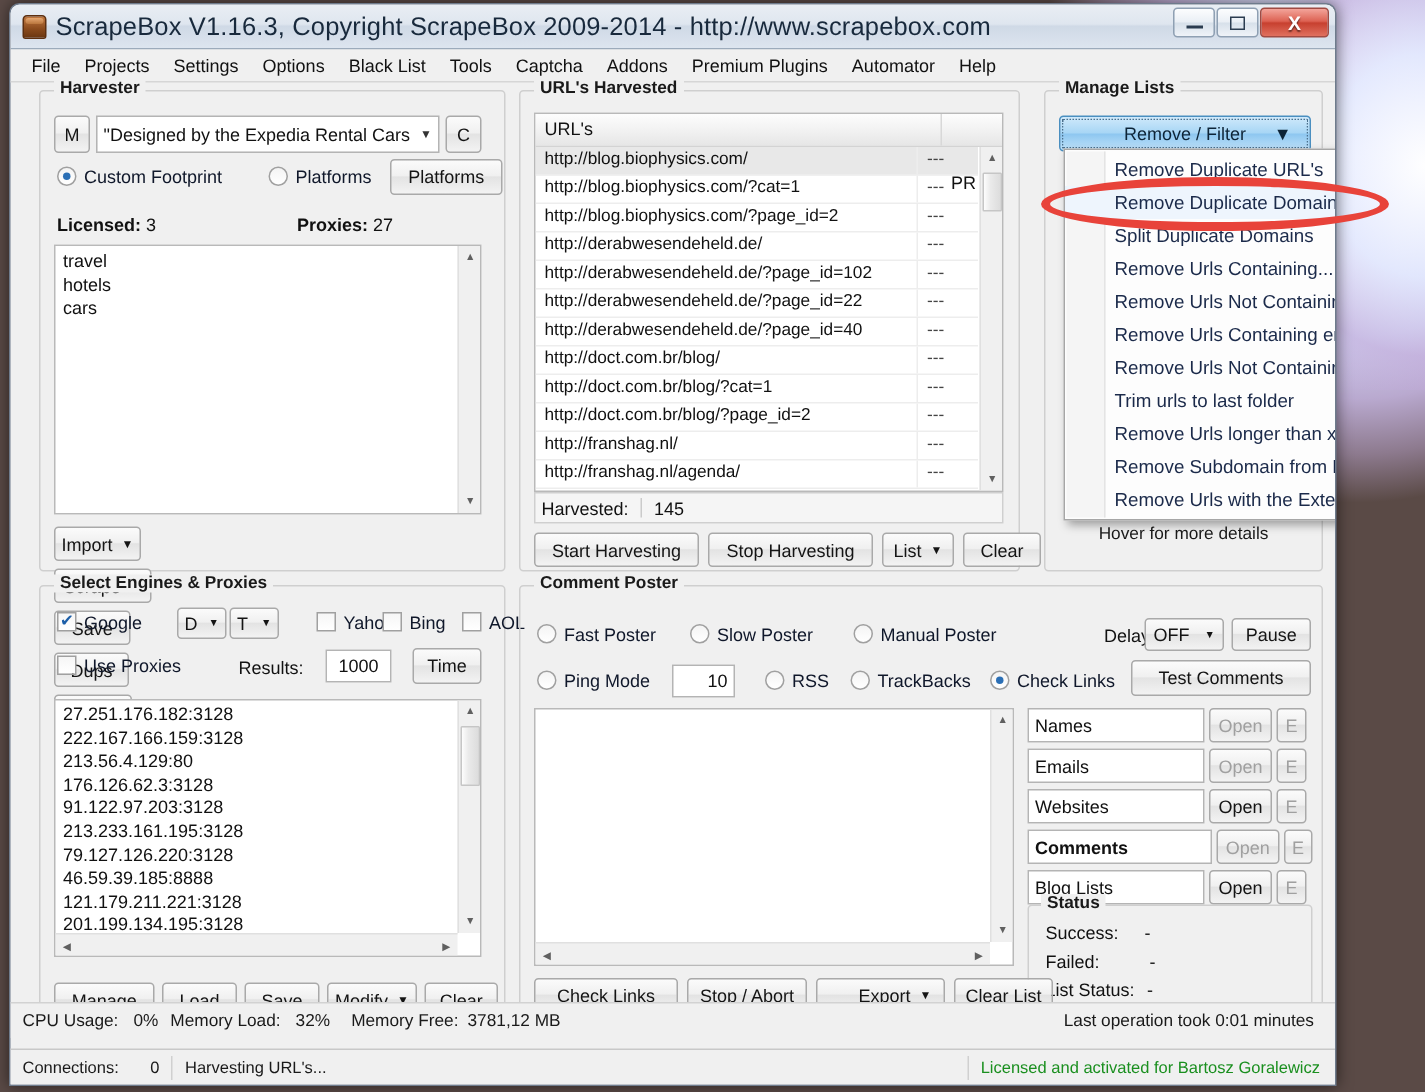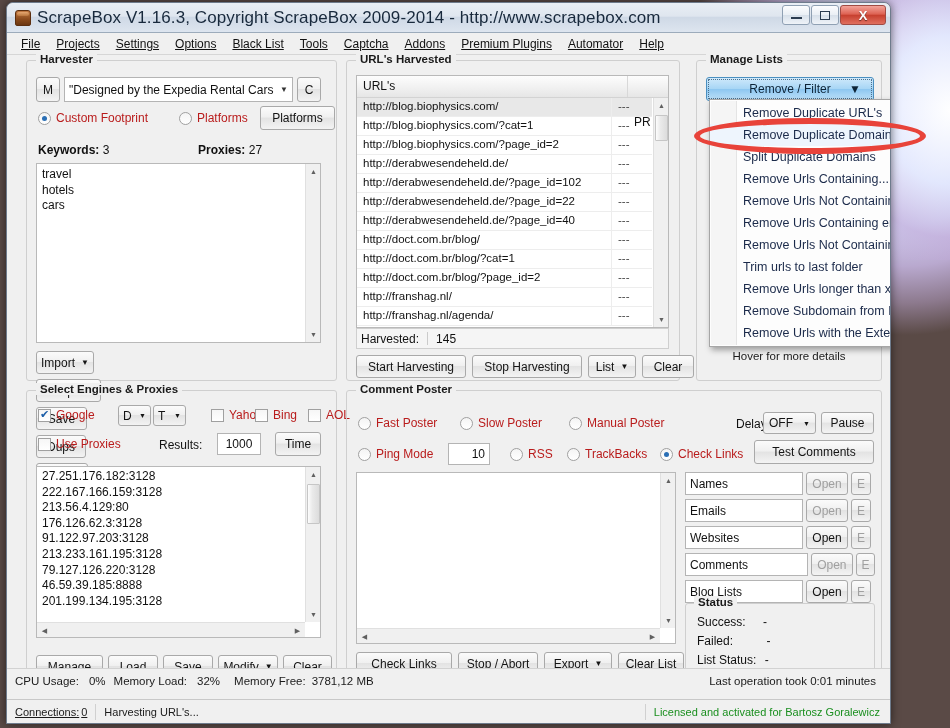--- a/index.html
+++ b/index.html
@@ -86,21 +86,21 @@
   .wbtn .maxglyph { display:block; width:10px; height:9px; border:1.5px solid #2b3c50; }
   
   #menubar {
     height: 22px;
     background: #f0f0f0;
     border-bottom: 1px solid #d6d6d6;
     display: flex; align-items: center;
     padding-left: 6px;
     font-size: 12px; color: #111;
   }
-  .menu-item { padding: 3px 8px; cursor: default; white-space: nowrap; text-decoration: underline; }
+  .menu-item { padding: 3px 8px; cursor: default; white-space: nowrap; }
   
   .group {
     position: absolute;
     border: 1px solid #cfcfcf;
     border-radius: 3px;
   }
   .group > .legend {
     position: absolute; top: -8px; left: 9px;
     background: #f0f0f0;
     padding: 0 4px;
@@ -138,21 +138,21 @@
   .sb-arrow {
     position:absolute; width:15px; height:15px;
     display:flex; align-items:center; justify-content:center;
     font-size:7px; color:#606060;
   }
   .sb-thumb {
     position:absolute; background:linear-gradient(90deg,#fdfdfd,#eaeaea 40%,#dcdcdc);
     border:1px solid #c6c6c6; border-radius:1px;
   }
   .radio, .checkbox {
-    display:inline-flex; align-items:center; font-size:12px; color:#b91c1c; white-space:nowrap;
+    display:inline-flex; font-size:12px; color:#0f172a; white-space:nowrap;
   }
   .radio .dot {
     width:13px; height:13px; border-radius:50%;
     border:1px solid #a0a0a0; background:linear-gradient(180deg,#f4f4f4,#fff);
     margin-right:5px; position:relative; flex:none;
   }
   .radio.on .dot::after {
     content:""; position:absolute; left:3px; top:3px; width:5px; height:5px;
     border-radius:50%; background:#2b6fb5;
   }
@@ -284,21 +284,21 @@
       <span class="dot"></span>
       <span>Custom Footprint</span>
     </div>
     <div class="radio" style="position:absolute; left:152px; top:50px;">
       <span class="dot"></span>
       <span>Platforms</span>
     </div>
     <div class="btn" style="position:absolute; left:233px; top:45px; width:75px; height:24px;">Platforms</div>
 
     <div class="row-lbl" style="position:absolute; left:11px; top:82px;">
-      <b>Keywords:</b>
+      <b>Licensed:</b>
       <span>3</span>
     </div>
     <div class="row-lbl" style="position:absolute; left:171px; top:82px;">
       <b>Proxies:</b>
       <span>27</span>
     </div>
 
     <div class="listbox" style="position:absolute; left:9px; top:102px; width:285px; height:180px;">
       <div style="padding:3px 5px; line-height:15.5px;">
         <div>travel</div>
@@ -464,20 +464,21 @@
     <div class="listbox" style="position:absolute; left:9px; top:75px; width:285px; height:172px;">
       <div style="padding:2px 5px; line-height:15.6px; font-size:12px;">
         <div>27.251.176.182:3128</div>
         <div>222.167.166.159:3128</div>
         <div>213.56.4.129:80</div>
         <div>176.126.62.3:3128</div>
         <div>91.122.97.203:3128</div>
         <div>213.233.161.195:3128</div>
         <div>79.127.126.220:3128</div>
         <div>46.59.39.185:8888</div>
+        <div>121.179.211.221:3128</div>
         <div>201.199.134.195:3128</div>
       </div>
       <div class="scrollbar-v" style="bottom:15px;">
         <div class="sb-arrow" style="top:0;">▲</div>
         <div class="sb-thumb" style="left:1px; top:17px; width:13px; height:40px;"></div>
         <div class="sb-arrow" style="bottom:0;">▼</div>
       </div>
       <div class="scrollbar-h" style="right:15px;">
         <div class="sb-arrow" style="left:0;">◀</div>
         <div class="sb-arrow" style="right:0;">▶</div>
@@ -567,21 +568,21 @@
         <div class="btn" style="width:20px; padding:0; color:#a0a0a0;">E</div>
       </div>
       <div style="display:flex; gap:3px; margin-bottom:4px;">
         <div class="txtbox" style="width:118px; height:23px;">
           <span>Websites</span>
         </div>
         <div class="btn" style="width:42px;">Open</div>
         <div class="btn" style="width:20px; padding:0; color:#a0a0a0;">E</div>
       </div>
       <div style="display:flex; gap:3px; margin-bottom:4px;">
-        <div class="txtbox" style="width:128px; height:23px;">
+        <div class="txtbox" style="width:128px; height:23px;font-weight:bold;">
           <span>Comments</span>
         </div>
         <div class="btn" style="width:42px; color:#a0a0a0;">Open</div>
         <div class="btn" style="width:20px; padding:0; color:#a0a0a0;">E</div>
       </div>
       <div style="display:flex; gap:3px;">
         <div class="txtbox" style="width:118px; height:23px;">
           <span>Blog Lists</span>
         </div>
         <div class="btn" style="width:42px;">Open</div>
@@ -601,21 +602,21 @@
       </div>
       <div style="position:absolute; left:11px; top:49px; font-size:12px; color:#111;">
         <span>List Status:</span>
         <span style="margin-left:5px;">-</span>
       </div>
     </div>
 
     <div style="position:absolute; left:9px; top:261px; display:flex; gap:6px;">
       <div class="btn" style="width:96px;">Check Links</div>
       <div class="btn" style="width:80px;">Stop / Abort</div>
-      <div class="btn" style="width:68px;">
+      <div class="btn" style="width:86px;justify-content:flex-end;">
         <span>Export</span>
           <span class="caret">▼</span>
       </div>
       <div class="btn" style="width:66px;">Clear List</div>
     </div>
   </div>
 
   <div id="dropdown">
     <div class="gutter"></div>
     <div class="dd-item">Remove Duplicate URL's</div>
@@ -642,21 +643,21 @@
     </div>
     <div class="sb-cell" style="gap:6px; padding-left:6px;">
       <span>Memory Free:</span>
       <span>3781,12 MB</span>
     </div>
     <div style="flex:1;"></div>
     <div class="sb-cell" style="padding-right:14px;">Last operation took 0:01 minutes</div>
   </div>
 
   <div id="statusbar2">
-    <div class="sb-cell" style="gap:2px;text-decoration:underline;">
+    <div class="sb-cell" style="gap:21px;">
       <span>Connections:</span>
       <span>0</span>
     </div>
     <div class="sb-sep"></div>
     <div class="sb-cell">Harvesting URL's...</div>
     <div style="flex:1;"></div>
     <div class="sb-sep"></div>
     <div class="sb-cell greenlic" style="padding-right:10px;">Licensed and activated for Bartosz Goralewicz</div>
   </div>
 

